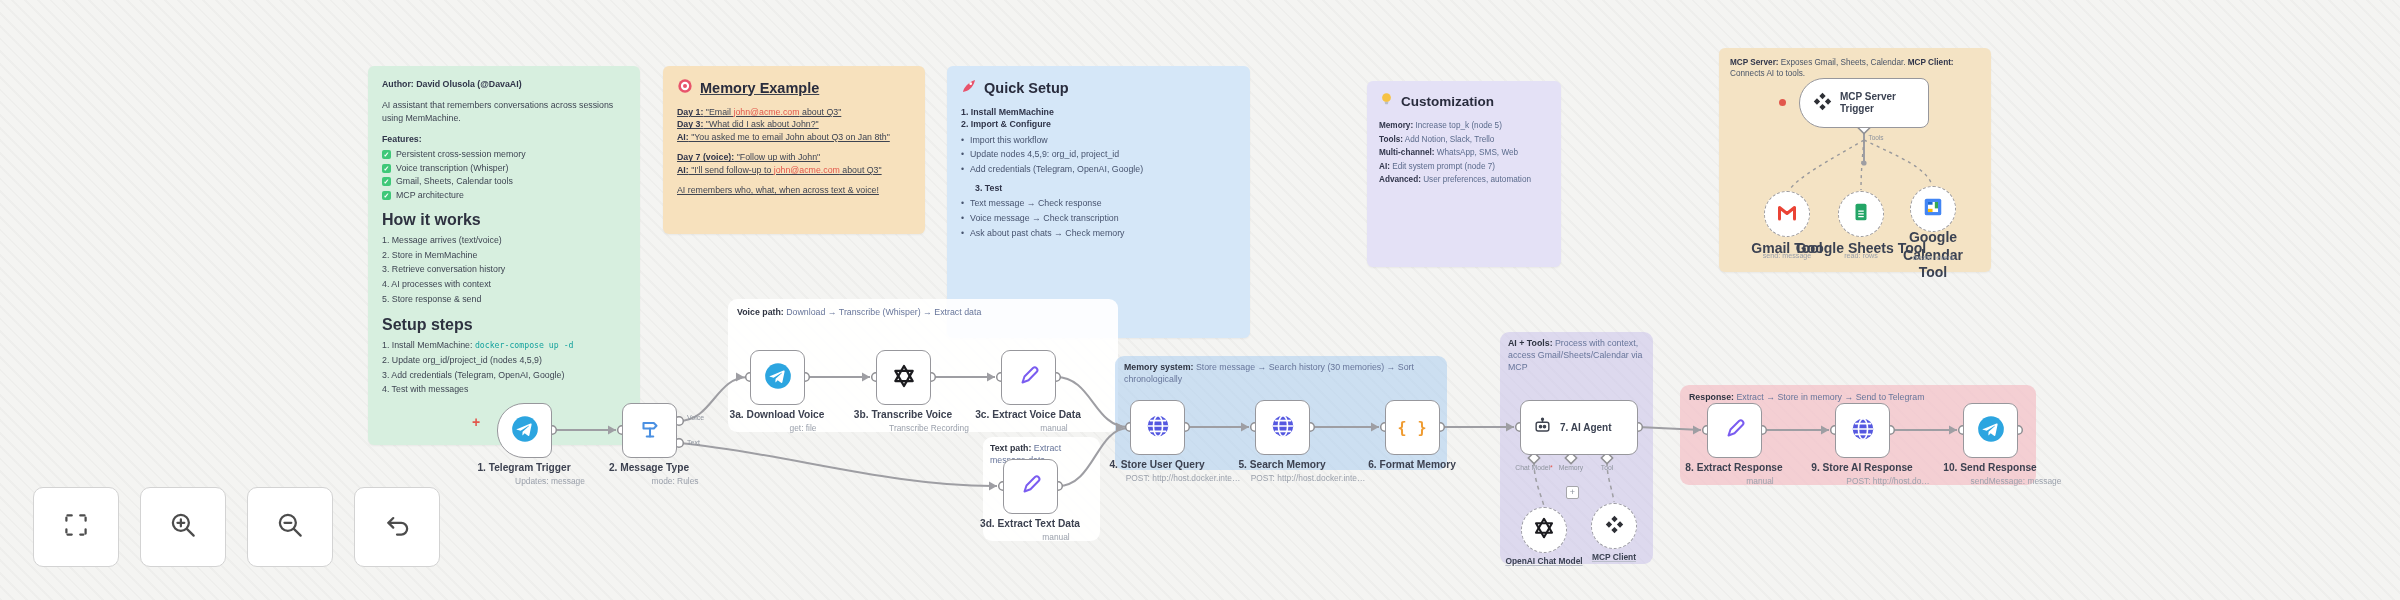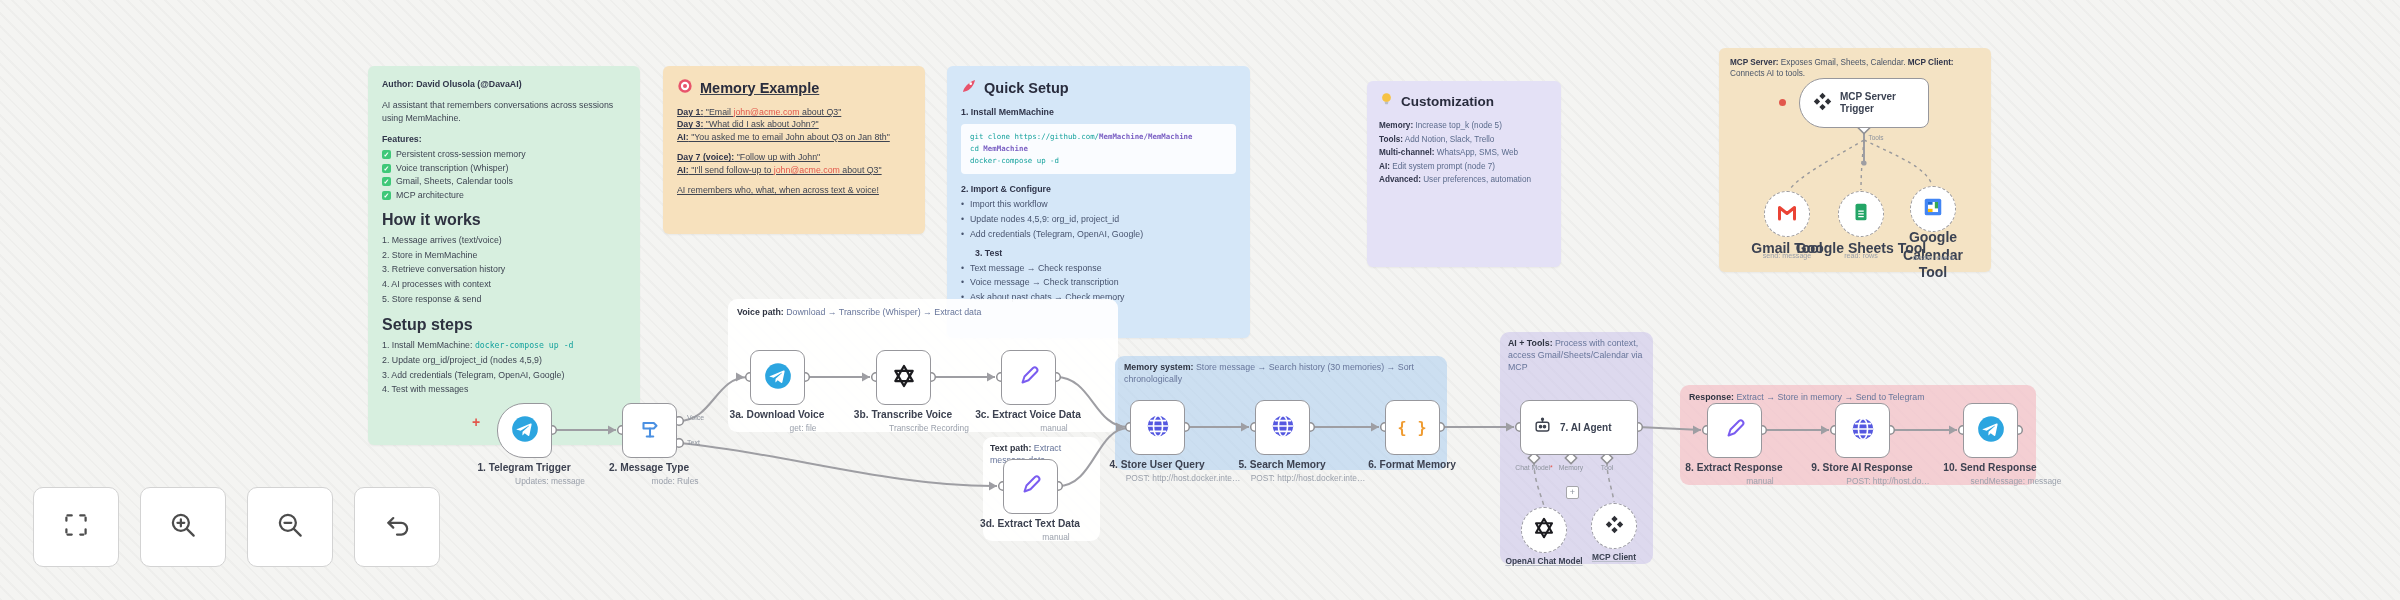--- a/index.html
+++ b/index.html
@@ -107,25 +107,20 @@
 
   <div class="note" style="left:947px;top:66px;width:303px;height:272px;background:#d5e7f8;">
     <div class="nt">
       <span><svg width="16" height="16" viewBox="0 0 24 24">
             <path d="M3 21c1-6 7-14 18-18-1.5 8-8 16-14 17l-4 1z" fill="#e8536b"></path>
             <circle cx="14.5" cy="8.5" r="2" fill="#fff"></circle>
           </svg></span>
       <span>Quick Setup</span>
     </div>
     <div class="sm b">1. Install MemMachine</div>
-    <div class="codeblock">
-      <div><span>git clone https://github.com/</span><span class="p">MemMachine/MemMachine</span></div>
-      <div><span>cd </span><span class="p">MemMachine</span></div>
-      <div><span>docker-compose up -d</span></div>
-    </div>
     <div class="sm b" style="margin-bottom:2px;">2. Import &amp; Configure</div>
     <div class="li bullet">Import this workflow</div>
     <div class="li bullet">Update nodes 4,5,9: org_id, project_id</div>
     <div class="li bullet">Add credentials (Telegram, OpenAI, Google)</div>
     <div class="sm b" style="margin:7px 0 2px 14px;">3. Test</div>
     <div class="li bullet">Text message → Check response</div>
     <div class="li bullet">Voice message → Check transcription</div>
     <div class="li bullet">Ask about past chats → Check memory</div>
   </div>
 

